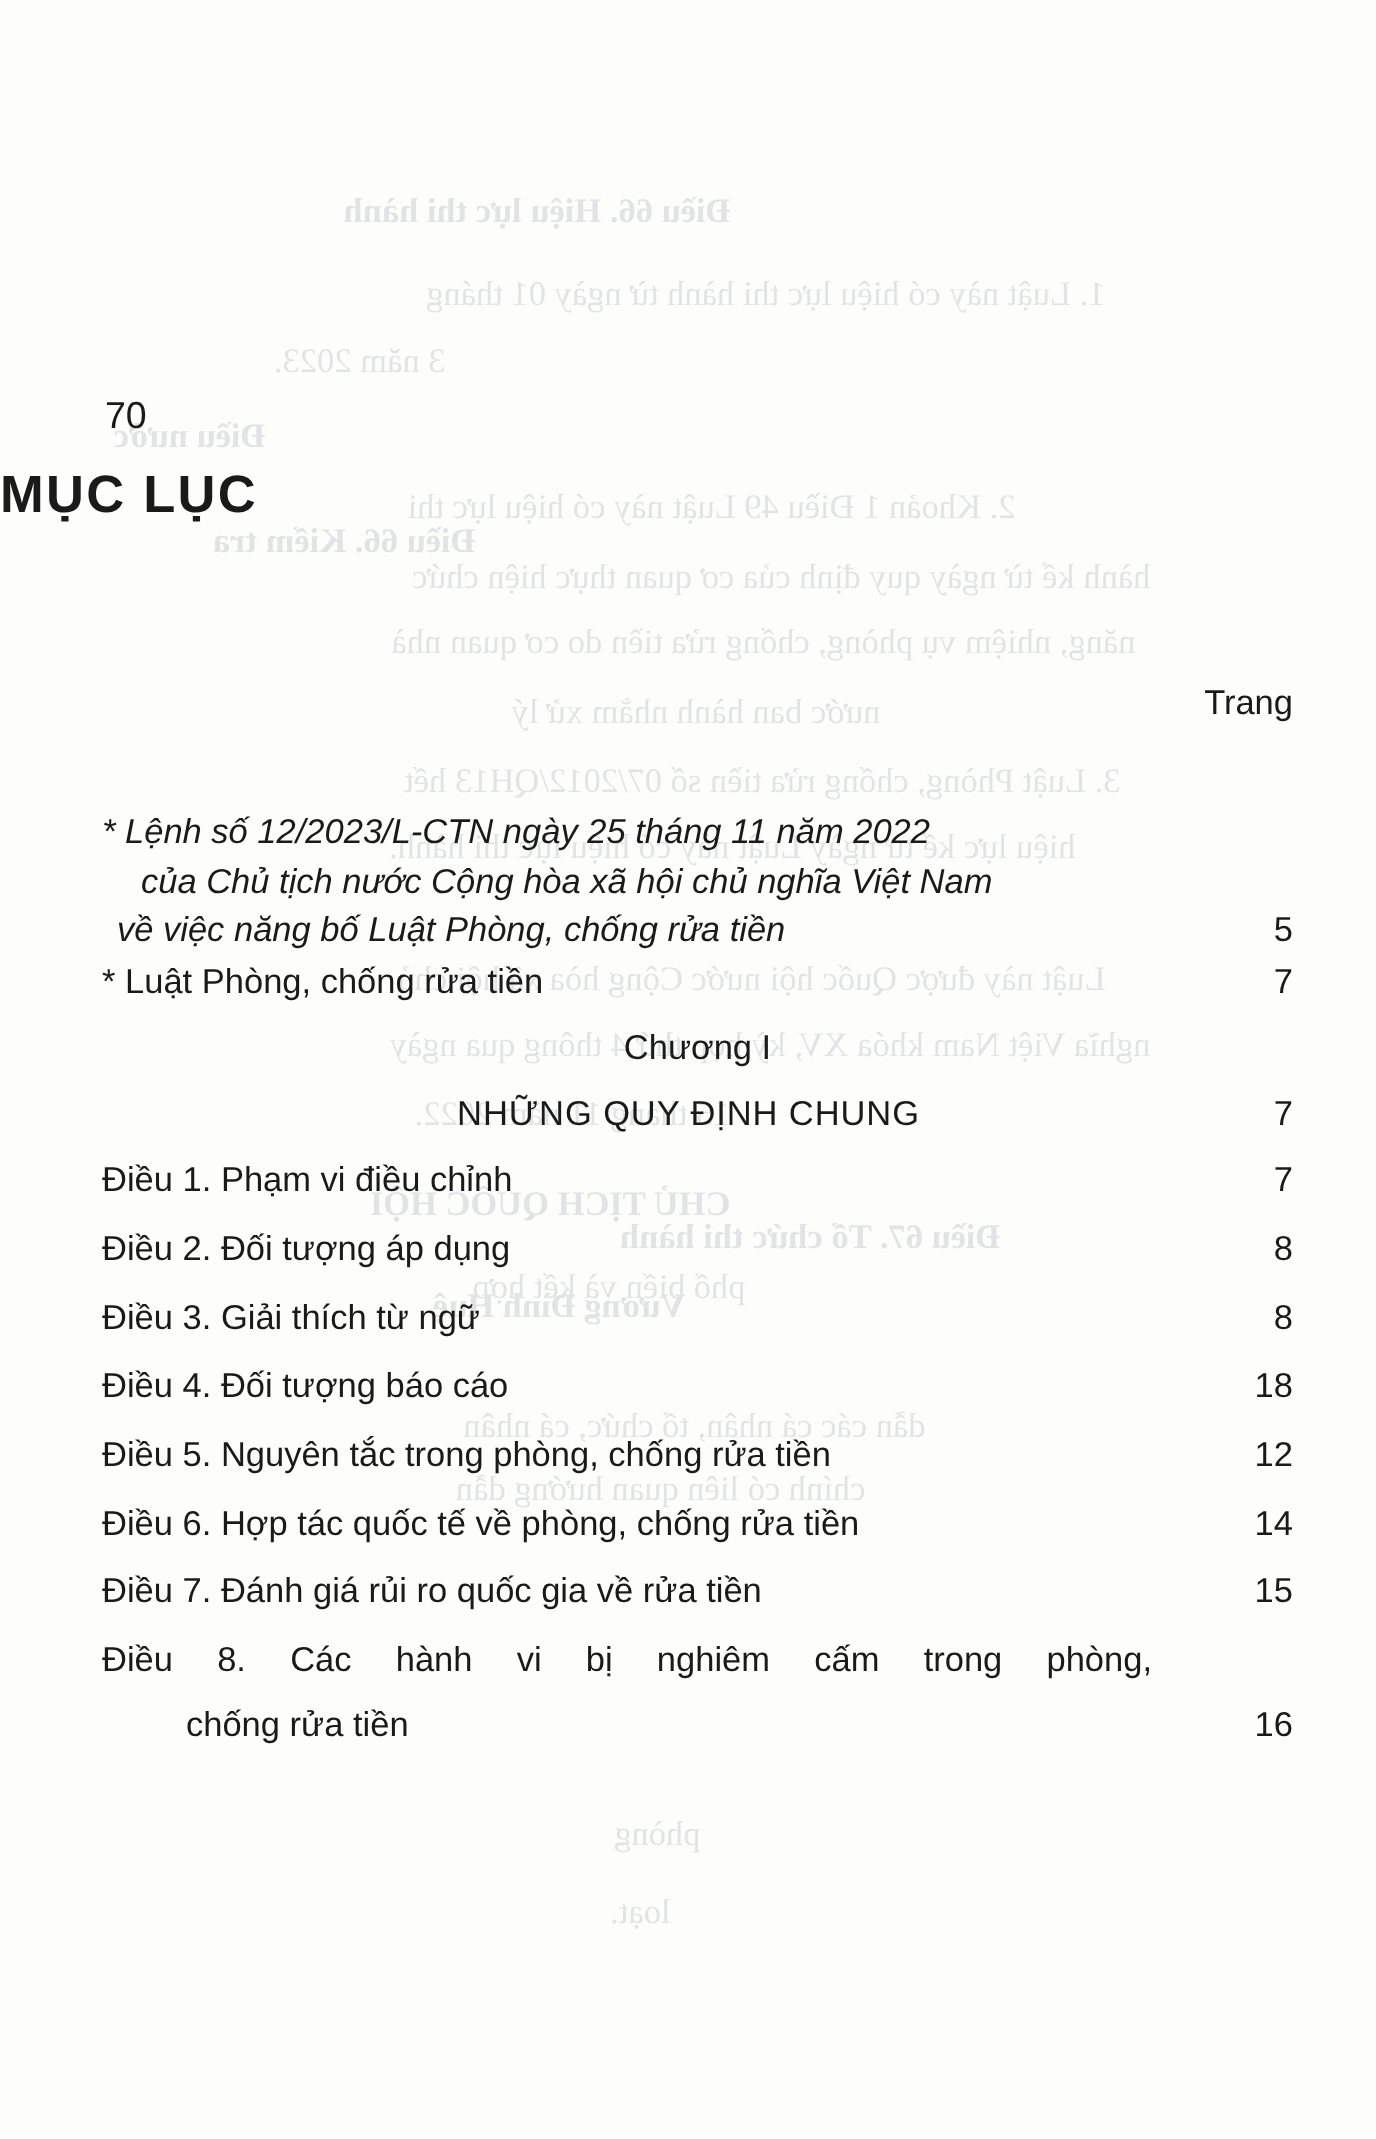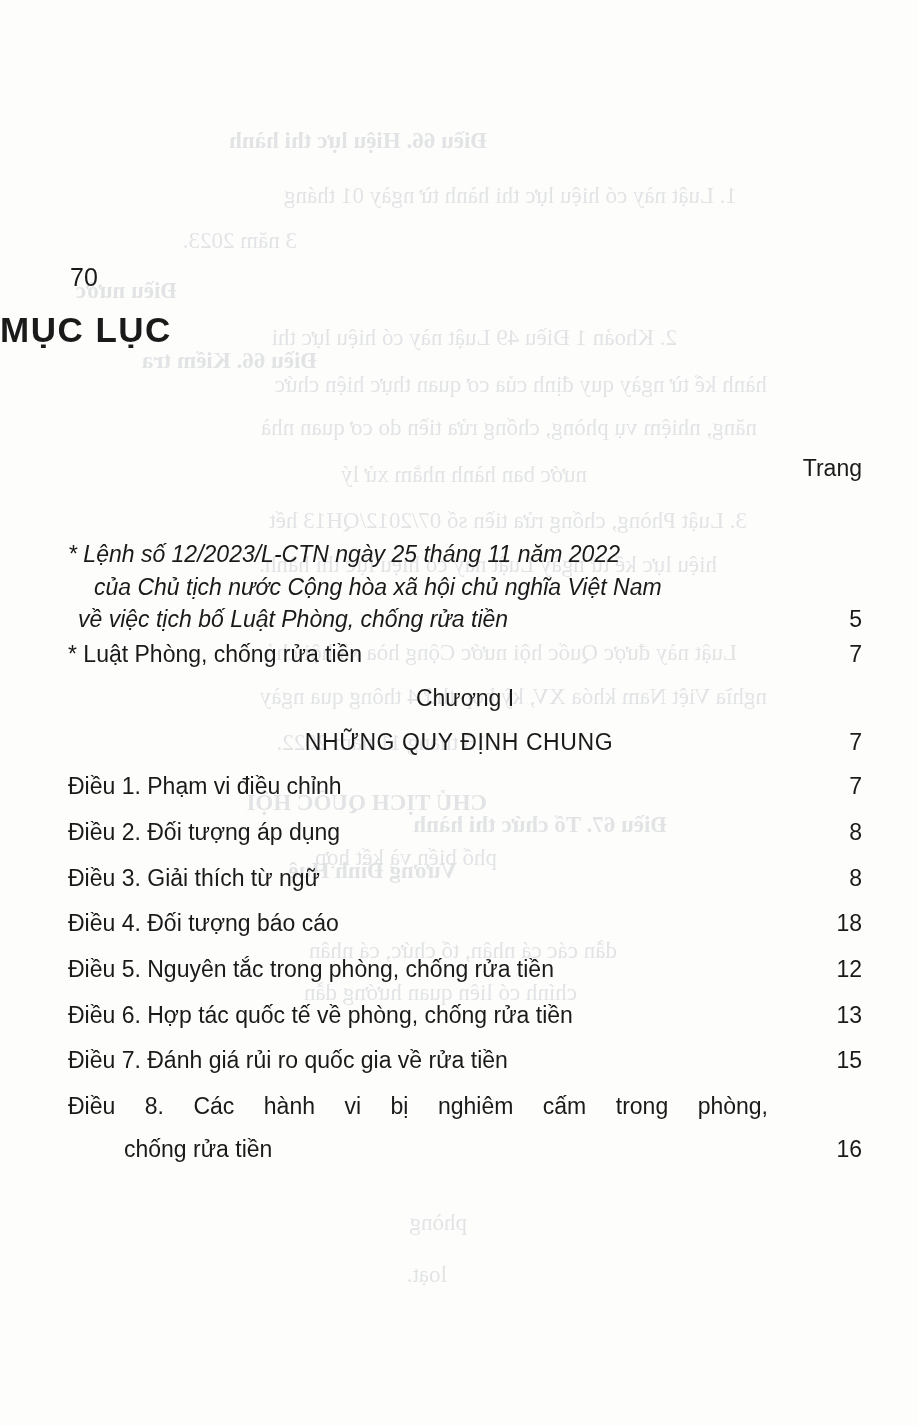--- a/index.html
+++ b/index.html
@@ -187,21 +187,21 @@
     <div class="doc-title">MỤC LỤC</div>
 
     <div class="trang-label">Trang</div>
 
     <div class="toc">
 
       <div class="toc-row italic-block">
         <div class="toc-text">
           <span class="l1">* Lệnh số 12/2023/L-CTN ngày 25 tháng 11 năm 2022</span>
           <span class="l2">của Chủ tịch nước Cộng hòa xã hội chủ nghĩa Việt Nam</span>
-          <span class="l3">về việc tịch bố Luật Phòng, chống rửa tiền</span>
+          <span class="l3">về việc năng bố Luật Phòng, chống rửa tiền</span>
         </div>
         <div class="toc-page">5</div>
       </div>
 
       <div class="toc-row row-law">
         <div class="toc-text">* Luật Phòng, chống rửa tiền</div>
         <div class="toc-page">7</div>
       </div>
 
       <div class="chapter">Chương I</div>
@@ -226,21 +226,21 @@
           <div class="toc-row">
             <div class="toc-text">Điều 4. Đối tượng báo cáo</div>
             <div class="toc-page">18</div>
           </div>
           <div class="toc-row">
             <div class="toc-text">Điều 5. Nguyên tắc trong phòng, chống rửa tiền</div>
             <div class="toc-page">12</div>
           </div>
           <div class="toc-row">
             <div class="toc-text">Điều 6. Hợp tác quốc tế về phòng, chống rửa tiền</div>
-            <div class="toc-page">13</div>
+            <div class="toc-page">14</div>
           </div>
           <div class="toc-row">
             <div class="toc-text">Điều 7. Đánh giá rủi ro quốc gia về rửa tiền</div>
             <div class="toc-page">15</div>
           </div>
         </div>
 
       <div class="toc-row art-wrap art-justify">
         <div class="toc-text">
           <span class="ln1">Điều 8. Các hành vi bị nghiêm cấm trong phòng,</span>

